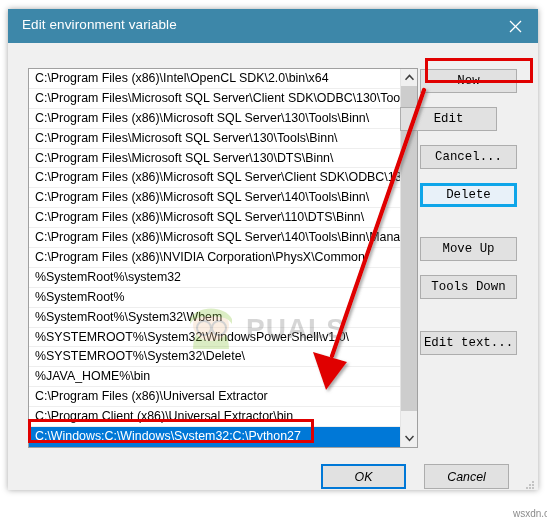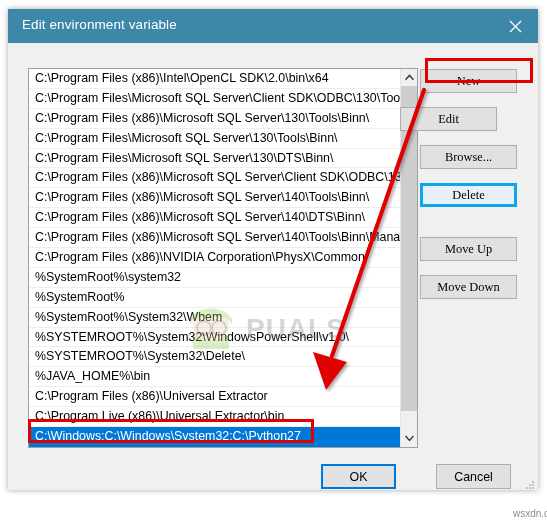--- a/index.html
+++ b/index.html
@@ -142,53 +142,54 @@
     width: 97px;
     height: 24px;
     background: #e1e1e1;
     border: 1px solid #adadad;
     box-sizing: border-box;
     font-size: 12.4px;
     color: #000000;
     display: flex;
     align-items: center;
     justify-content: center;
-    font-family: Liberation Serif, serif;
+    font-family: Liberation Mono, monospace;
     padding: 0;
     text-align: center;
   }
   .btn.focus {
     background: #e8f1f9;
     border: 3px solid #0ea5e9;
   }
 
   #btn-new       { left: 412px; top: 26px; }
   #btn-edit      { left: 392px; top: 64px; }
   #btn-browse    { left: 412px; top: 102px; }
   #btn-delete    { left: 412px; top: 140px; }
   #btn-moveup    { left: 412px; top: 194px; }
   #btn-movedown  { left: 412px; top: 232px; }
   #btn-edittext  { left: 412px; top: 288px; }
 
   
   .btn-bottom {
     position: absolute;
-    width: 75px;
+    width: 85px;
     height: 25px;
     background: #e1e1e1;
     border: 1px solid #adadad;
     box-sizing: border-box;
     font-size: 12.4px;
     color: #000000;
     display: flex;
     align-items: center;
     justify-content: center;
+    font-style: italic;
   }
   #btn-ok { left: 313px; top: 421px; border: 2px solid #0078d7; }
-  #btn-cancel { left: 416px; top: 421px; margin-left: 12px; }
+  #btn-cancel { left: 416px; top: 421px; }
 
   
   .grip {
     position: absolute;
     right: 3px;
     bottom: 3px;
     width: 11px;
     height: 11px;
     opacity: 0.55;
   }
@@ -262,55 +263,56 @@
 
       <div class="listbox">
         <div class="list-rows" id="list-rows">
             <div class="list-row">C:\Program Files (x86)\Intel\OpenCL SDK\2.0\bin\x64</div>
             <div class="list-row">C:\Program Files\Microsoft SQL Server\Client SDK\ODBC\130\Tool...</div>
             <div class="list-row">C:\Program Files (x86)\Microsoft SQL Server\130\Tools\Binn\</div>
             <div class="list-row">C:\Program Files\Microsoft SQL Server\130\Tools\Binn\</div>
             <div class="list-row">C:\Program Files\Microsoft SQL Server\130\DTS\Binn\</div>
             <div class="list-row">C:\Program Files (x86)\Microsoft SQL Server\Client SDK\ODBC\130...</div>
             <div class="list-row">C:\Program Files (x86)\Microsoft SQL Server\140\Tools\Binn\</div>
-            <div class="list-row">C:\Program Files (x86)\Microsoft SQL Server\140\DTS\Binn\</div>
+            <div class="list-row">C:\Program Files (x86)\Microsoft SQL Server\110\DTS\Binn\</div>
             <div class="list-row">C:\Program Files (x86)\Microsoft SQL Server\140\Tools\Binn\Mana...</div>
             <div class="list-row">C:\Program Files (x86)\NVIDIA Corporation\PhysX\Common</div>
             <div class="list-row">%SystemRoot%\system32</div>
             <div class="list-row">%SystemRoot%</div>
             <div class="list-row">%SystemRoot%\System32\Wbem</div>
             <div class="list-row">%SYSTEMROOT%\System32\WindowsPowerShell\v1.0\</div>
             <div class="list-row">%SYSTEMROOT%\System32\Delete\</div>
             <div class="list-row">%JAVA_HOME%\bin</div>
             <div class="list-row">C:\Program Files (x86)\Universal Extractor</div>
-            <div class="list-row">C:\Program Live (x86)\Universal Extractor\bin</div>
+            <div class="list-row">C:\Program Client (x86)\Universal Extractor\bin</div>
             <div class="list-row selected">C:\Windows;C:\Windows\System32;C:\Python27</div>
           </div>
 
         <div class="scrollbar">
           <div class="sb-arrow up">
             <svg width="9" height="7" viewBox="0 0 9 7" aria-hidden="true">
               <path d="M1 5.2 L4.5 1.4 L8 5.2" fill="none" stroke="#3b3b3b" stroke-width="1.5" stroke-linecap="square"></path>
             </svg>
           </div>
           <div class="sb-thumb"></div>
           <div class="sb-arrow down">
             <svg width="9" height="7" viewBox="0 0 9 7" aria-hidden="true">
               <path d="M1 1.6 L4.5 5.4 L8 1.6" fill="none" stroke="#3b3b3b" stroke-width="1.5" stroke-linecap="square"></path>
             </svg>
           </div>
         </div>
       </div>
 
       <button class="btn" id="btn-new">New</button>
       <button class="btn" id="btn-edit">Edit</button>
-      <button class="btn" id="btn-browse">Browse...</button>
+      <button class="btn" id="btn-browse">Cancel...</button>
       <button class="btn focus" id="btn-delete">Delete</button>
       <button class="btn" id="btn-moveup">Move Up</button>
-      <button class="btn" id="btn-movedown">Move Down</button>
+      <button class="btn" id="btn-movedown">Tools Down</button>
+      <button class="btn" id="btn-edittext">Edit text...</button>
 
       <button class="btn-bottom" id="btn-ok">OK</button>
       <button class="btn-bottom" id="btn-cancel">Cancel</button>
 
       <div class="grip">
         <svg width="11" height="11" viewBox="0 0 11 11" aria-hidden="true">
           <g fill="#a0a0a0">
             <rect x="8" y="2" width="2" height="2"></rect>
             <rect x="5" y="5" width="2" height="2"></rect>
               <rect x="8" y="5" width="2" height="2"></rect>

